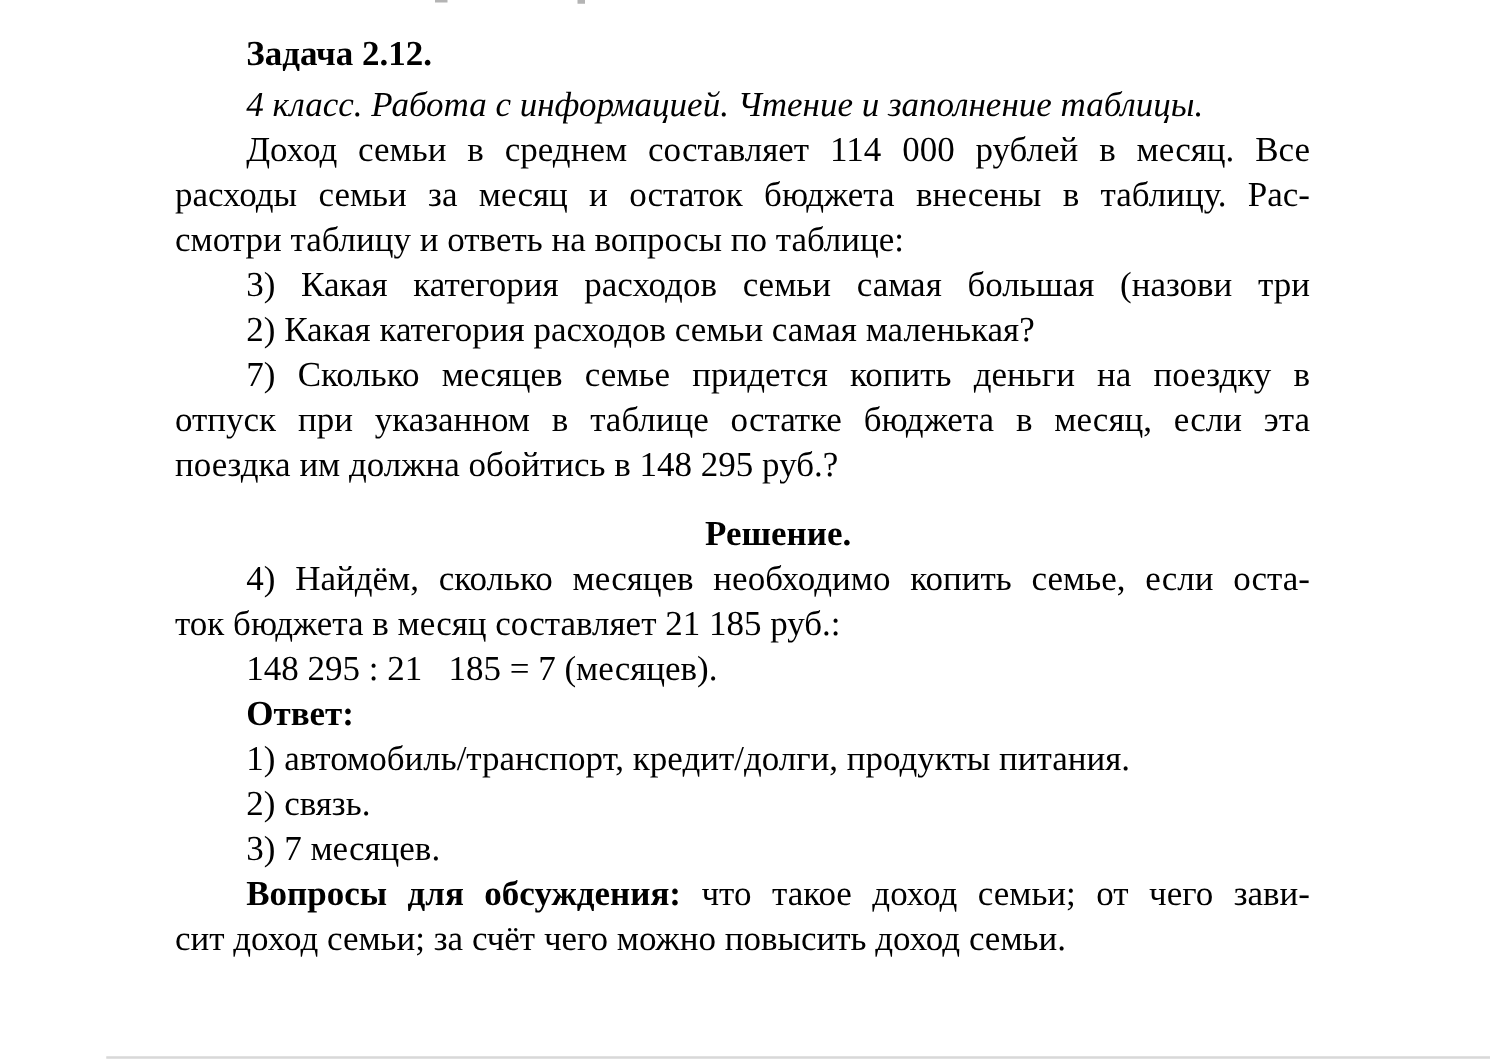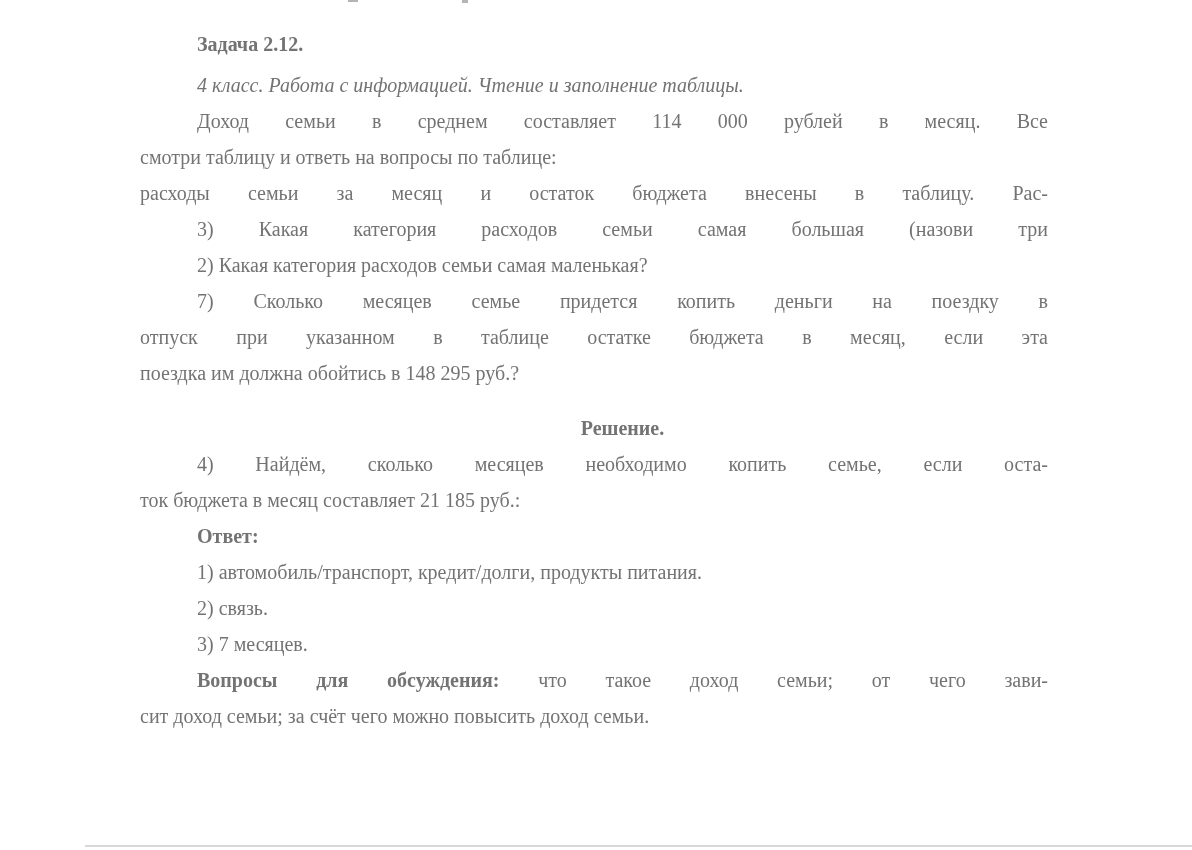--- a/index.html
+++ b/index.html
@@ -16,23 +16,23 @@
   }
   .text-block {
     position: absolute;
     left: 140px;
     top: 26px;
     width: 908px;
     color: #000000;
   }
   .line {
     font-family: "Liberation Serif", "DejaVu Serif", serif;
-    font-size: 20px;
+    font-size: 28px;
     line-height: 36px;
-    color: #737373;
+    color: #000000;
   }
   .indent { text-indent: 57px; }
   .just {
     text-align: justify;
     text-align-last: justify;
   }
   .bold { font-weight: bold; }
   .italic { font-style: italic; }
   .pre { white-space: pre-wrap; }
   .title-gap { margin-bottom: 5px; }
@@ -60,36 +60,37 @@
   <div class="artifact artifact-1"></div>
   <div class="artifact artifact-2"></div>
 
   <div class="text-block">
 
     <div class="line bold indent title-gap">Задача 2.12.</div>
 
     <div class="line italic indent">4 класс. Работа с информацией. Чтение и заполнение таблицы.</div>
 
     <div class="line just indent">Доход семьи в среднем составляет 114 000 рублей в месяц. Все</div>
+    <div class="line just">расходы семьи за месяц и остаток бюджета внесены в таблицу. Рас-</div>
     <div class="line">смотри таблицу и ответь на вопросы по таблице:</div>
-    <div class="line just">расходы семьи за месяц и остаток бюджета внесены в таблицу. Рас-</div>
 
     <div class="line just indent">3) Какая категория расходов семьи самая большая (назови три</div>
 
     <div class="line indent">2) Какая категория расходов семьи самая маленькая?</div>
 
     <div class="line just indent">7) Сколько месяцев семье придется копить деньги на поездку в</div>
     <div class="line just">отпуск при указанном в таблице остатке бюджета в месяц, если эта</div>
     <div class="line">поездка им должна обойтись в 148 295 руб.?</div>
 
     <div class="line bold indent gap-above">Решение.</div>
 
     <div class="line just indent">4) Найдём, сколько месяцев необходимо копить семье, если оста-</div>
     <div class="line">ток бюджета в месяц составляет 21 185 руб.:</div>
 
+    <div class="line indent pre">148 295 : 21   185 = 7 (месяцев).</div>
 
     <div class="line bold indent">Ответ:</div>
 
     <div class="line indent">1) автомобиль/транспорт, кредит/долги, продукты питания.</div>
     <div class="line indent">2) связь.</div>
     <div class="line indent">3) 7 месяцев.</div>
 
     <div class="line just indent"><span class="bold">Вопросы для обсуждения:</span><span> что такое доход семьи; от чего зави-</span></div>
     <div class="line">сит доход семьи; за счёт чего можно повысить доход семьи.</div>
 

